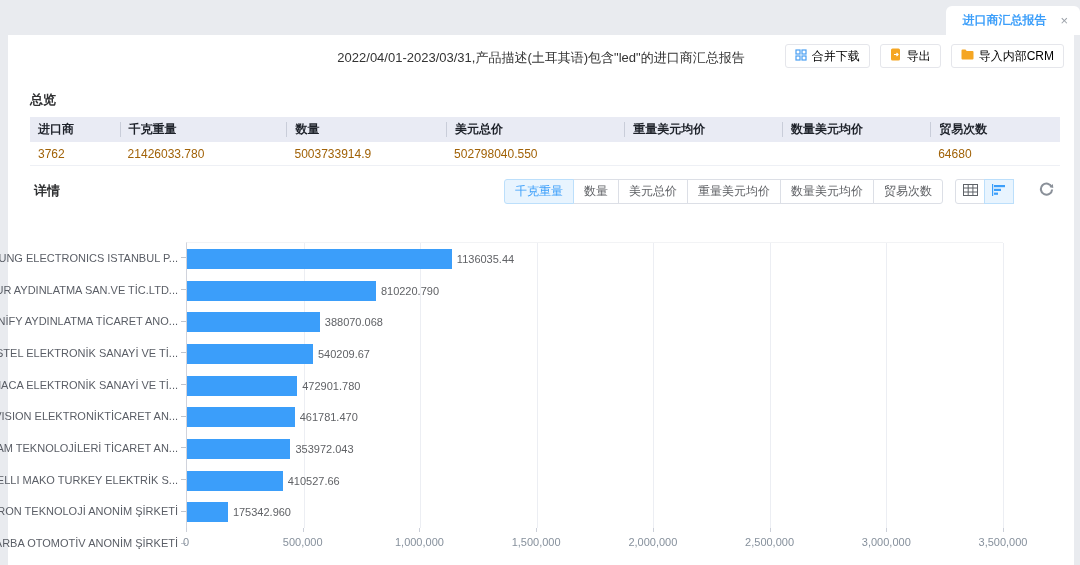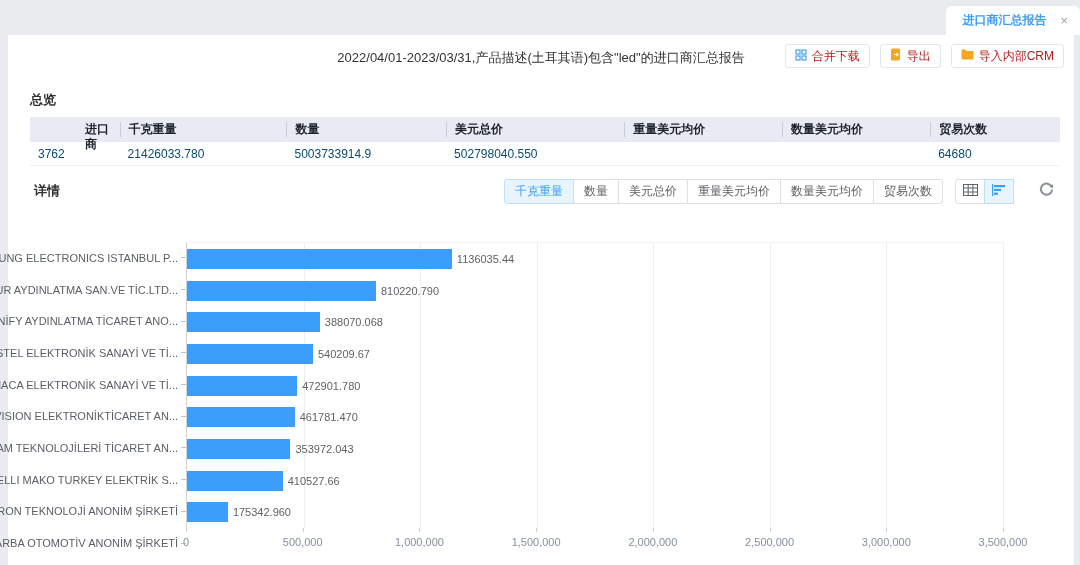--- a/index.html
+++ b/index.html
@@ -15,33 +15,33 @@
 
   
   .page { margin:0 6px 0 8px; background:#fff; height:530px; position:relative; }
 
   
   .hdr { position:relative; height:42px; }
   .hdr-title { position:absolute; left:0; right:0; top:14px; text-align:center;
                font-size:13px; color:#333; }
   .hdr-btns { position:absolute; right:10px; top:9px; display:flex; gap:10px; }
   .hbtn { display:flex; align-items:center; gap:5px; background:#fff; border:1px solid #e5e6eb;
-          border-radius:3px; height:24px; padding:0 9px; font-size:12px; color:#b91c1c; cursor:pointer; }
+          border-radius:3px; height:24px; padding:0 9px; font-size:12px; color:#000000; cursor:pointer; }
 
   
   .sec-label { margin:14px 0 8px 22px; font-size:13px; font-weight:bold; color:#303133; }
   .ov-table { margin:0 14px 0 22px; }
   .ov-head { display:grid; grid-template-columns:8.7% 16.2% 15.5% 17.3% 15.3% 14.4% auto;
              background:#e9ebf4; height:25px; align-items:center; }
   .ov-body { display:grid; grid-template-columns:8.7% 16.2% 15.5% 17.3% 15.3% 14.4% auto;
              height:24px; align-items:center; border-bottom:1px solid #eef0f5; }
   .ov-th { font-size:12px; font-weight:bold; color:#1d2129; padding-left:8px;
            border-left:1px solid #c9cdd9; height:15px; line-height:15px; }
-  .ov-th:first-child { border-left:none;margin-left:47px; }
-  .ov-td { font-size:12px; color:#0c4a6e; padding-left:8px; }
+  .ov-th:first-child { border-left:none; }
+  .ov-td { font-size:12px; color:#a16207; padding-left:8px; }
 
   
   .detail-row { display:flex; justify-content:space-between; align-items:center;
                 padding:0 14px 0 22px; margin-top:12px; }
   .controls { display:flex; align-items:center; gap:12px; }
   .metric-group { display:flex; }
   .metric-btn { background:#fff; border:1px solid #dcdfe6; height:25px; line-height:23px;
                 padding:0 10px; font-size:12px; color:#606266; margin-left:-1px; cursor:pointer; }
   .metric-btn:first-child { border-radius:3px 0 0 3px; margin-left:0; }
   .metric-btn:last-child { border-radius:0 3px 3px 0; }

